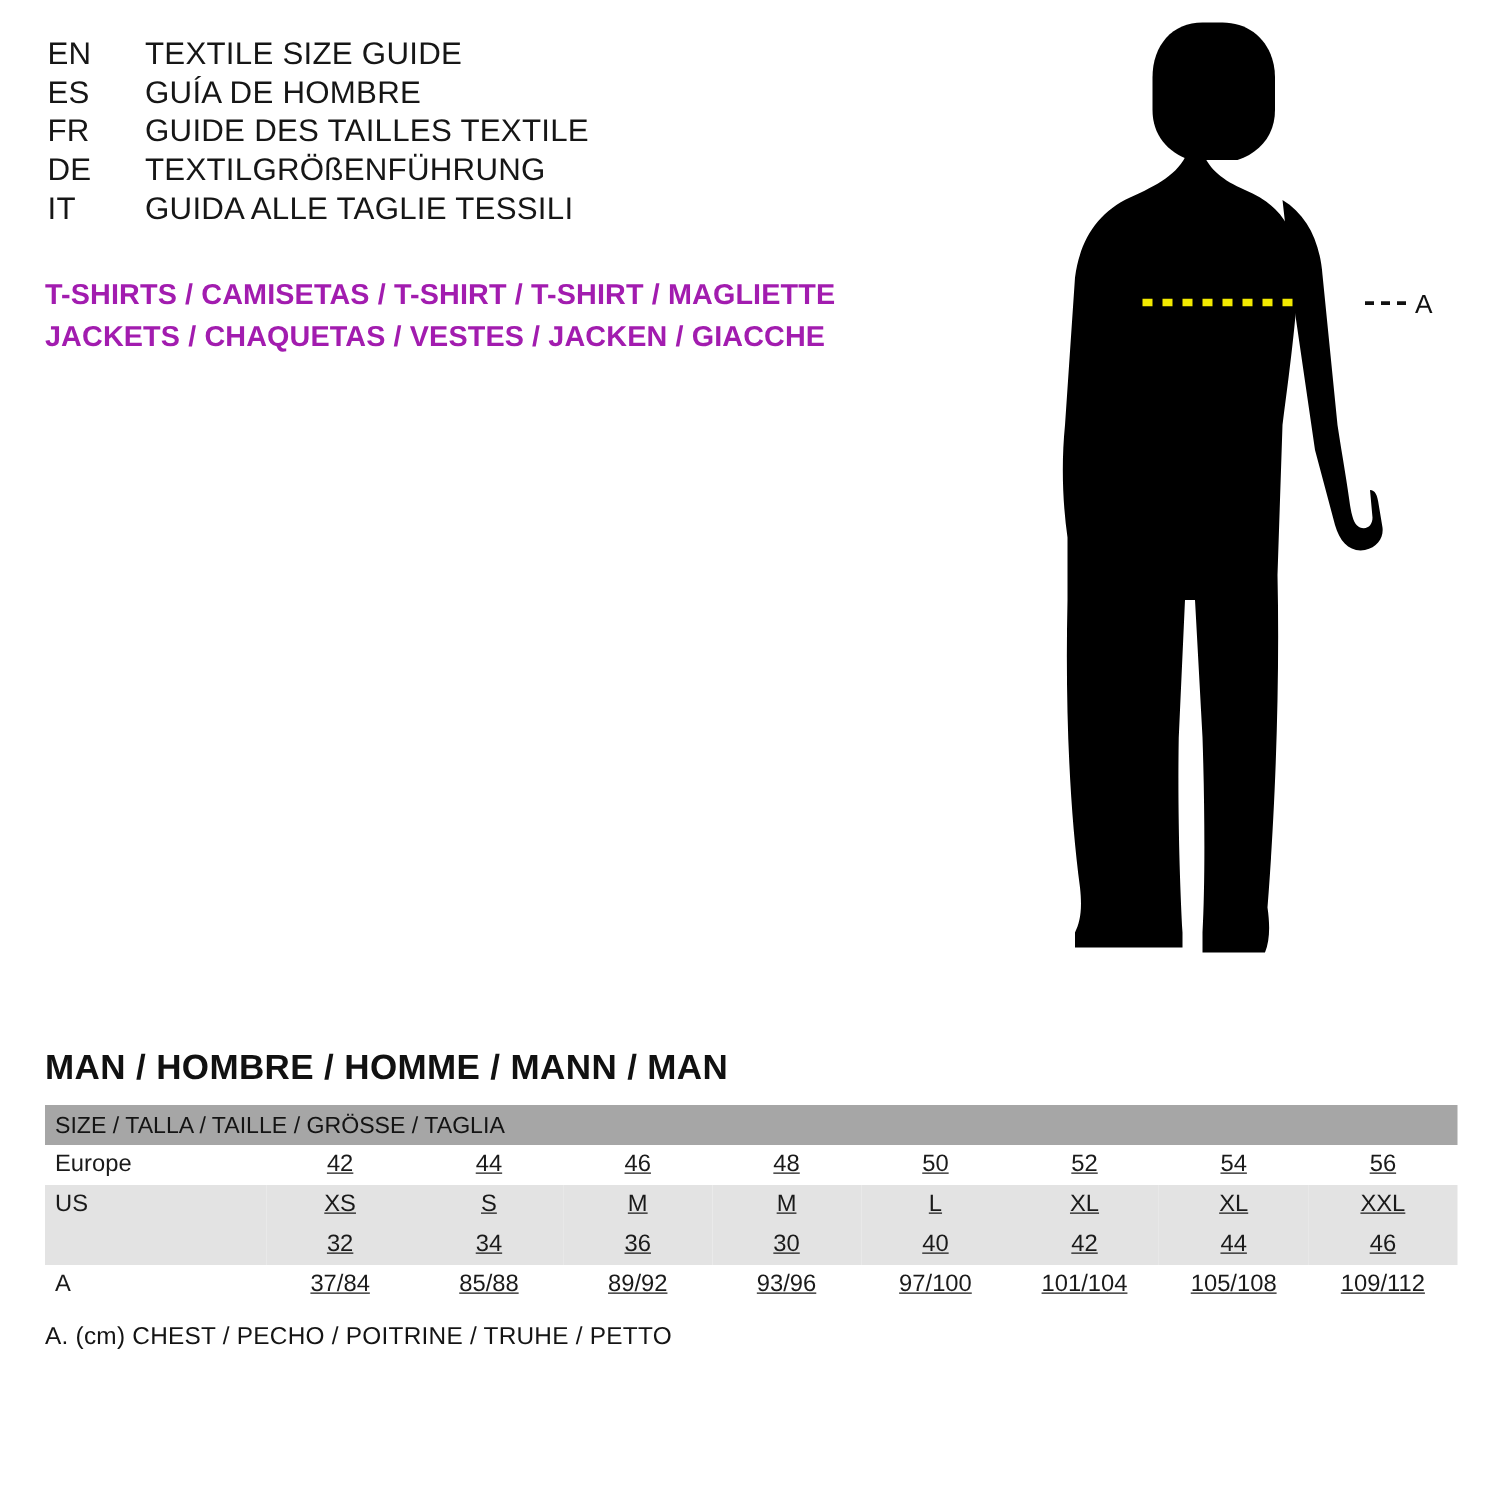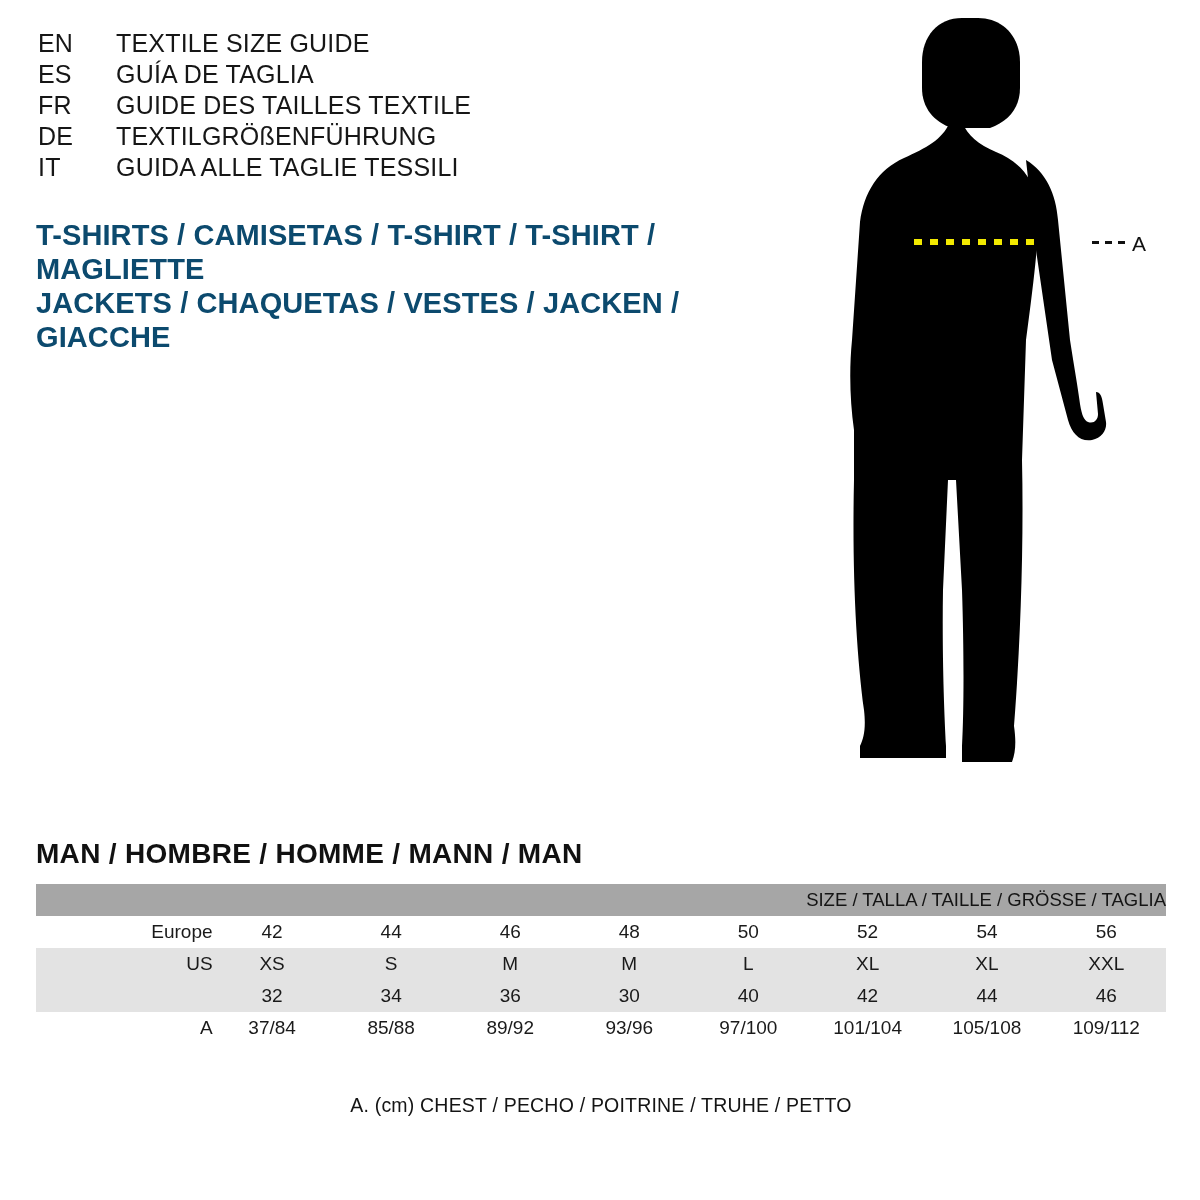--- a/index.html
+++ b/index.html
@@ -45,25 +45,25 @@
     flex: 1 1 auto;
   }
 
   .category-block {
     position: absolute;
     left: 36px;
     top: 218px;
     width: 760px;
   }
   .category-line {
-    font-size: 29px;
+    font-size: 23px;
     line-height: 34px;
     font-weight: bold;
     letter-spacing: 0.1px;
-    color: #0c4a6e;
+    color: #a21caf;
   }
 
   
   .figure {
     position: absolute;
     left: 830px;
     top: 10px;
     width: 350px;
     height: 790px;
   }
@@ -116,49 +116,49 @@
     font-size: 18.5px;
     color: #141414;
   }
   .row-shade td {
     background: #e3e3e3;
   }
   .row-plain td {
     background: #ffffff;
   }
   .label-cell {
-    text-align: right;
+    text-align: left;
     padding-left: 8px !important;
     width: 170px;
   }
   .val-cell {
     text-align: center;
     width: 120px;
+    text-decoration: underline;
   }
   .footnote {
-    margin-top: 50px;
+    margin-top: 14px;
     font-size: 19.5px;
     color: #141414;
     letter-spacing: 0.2px;
-    text-align: center;
   }
 </style>
 </head>
 <body>
 
 <div class="page">
 
   <div class="lang-block">
     <div class="lang-row">
       <span class="lang-code">EN</span>
       <span class="lang-text">TEXTILE SIZE GUIDE</span>
     </div>
     <div class="lang-row">
       <span class="lang-code">ES</span>
-      <span class="lang-text">GUÍA DE TAGLIA</span>
+      <span class="lang-text">GUÍA DE HOMBRE</span>
     </div>
     <div class="lang-row">
       <span class="lang-code">FR</span>
       <span class="lang-text">GUIDE DES TAILLES TEXTILE</span>
     </div>
     <div class="lang-row">
       <span class="lang-code">DE</span>
       <span class="lang-text">TEXTILGRÖßENFÜHRUNG</span>
     </div>
     <div class="lang-row">

